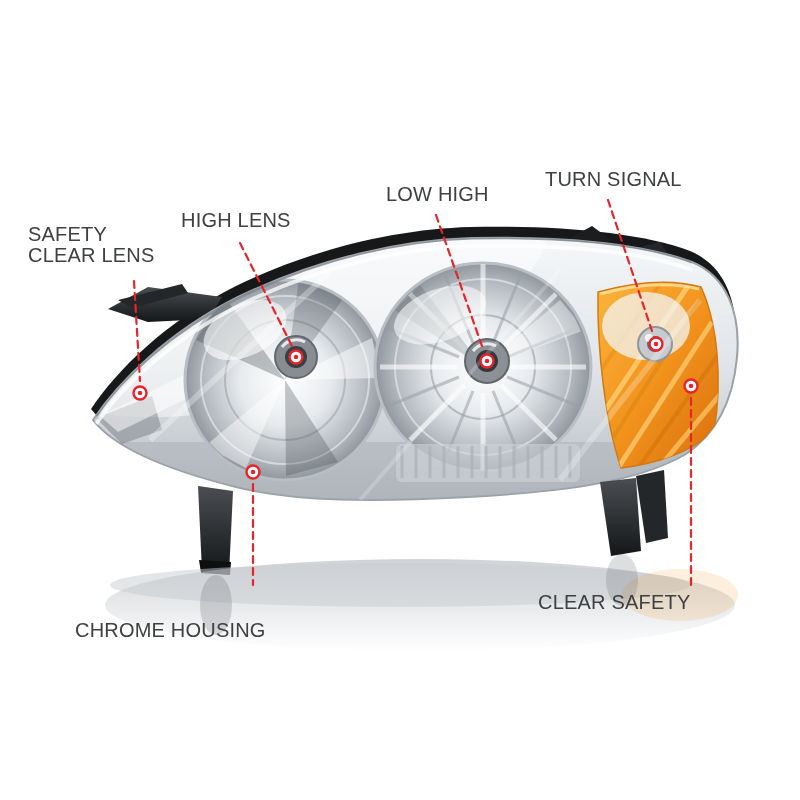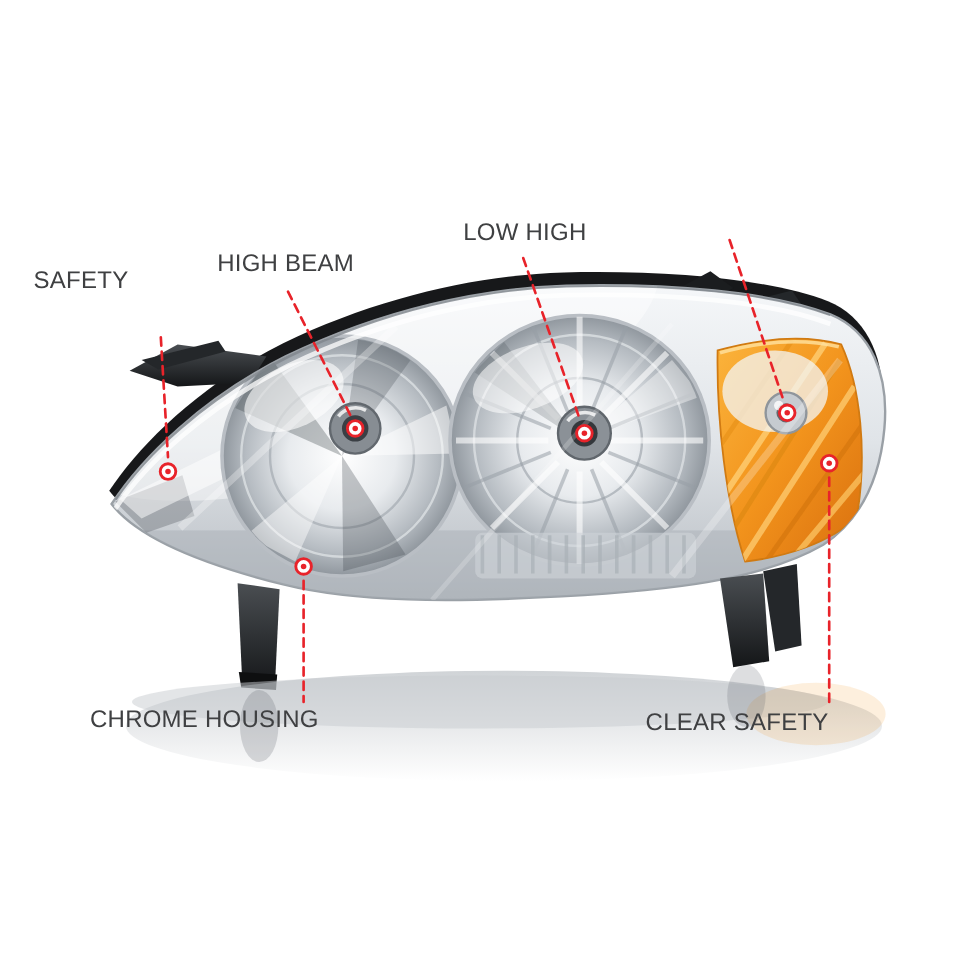--- a/index.html
+++ b/index.html
@@ -231,32 +231,36 @@
         <circle class="marker-center" cx="253" cy="472" r="2.3"></circle>
     </g>
     <g>
       <circle class="marker-outer" cx="691" cy="386" r="6.5"></circle>
         <circle class="marker-center" cx="691" cy="386" r="2.3"></circle>
     </g>
   </svg>
 
   <div class="callout" style="left:28px;top:224px">
     <span>SAFETY</span>
+    <span>CLEAR LENS</span>
   </div>
 
   <div class="callout" style="left:181px;top:210px">
-    <span>HIGH BEAM</span>
+    <span>HIGH LENS</span>
   </div>
 
   <div class="callout" style="left:386px;top:184px">
     <span>LOW HIGH</span>
   </div>
 
-
-  <div class="callout" style="left:75px;top:590px">
+  <div class="callout" style="left:545px;top:169px">
+    <span>TURN SIGNAL</span>
+  </div>
+
+  <div class="callout" style="left:75px;top:620px">
     <span>CHROME HOUSING</span>
   </div>
 
   <div class="callout" style="left:538px;top:592px">
     <span>CLEAR SAFETY</span>
   </div>
 
 </div>
 
 </body></html>

